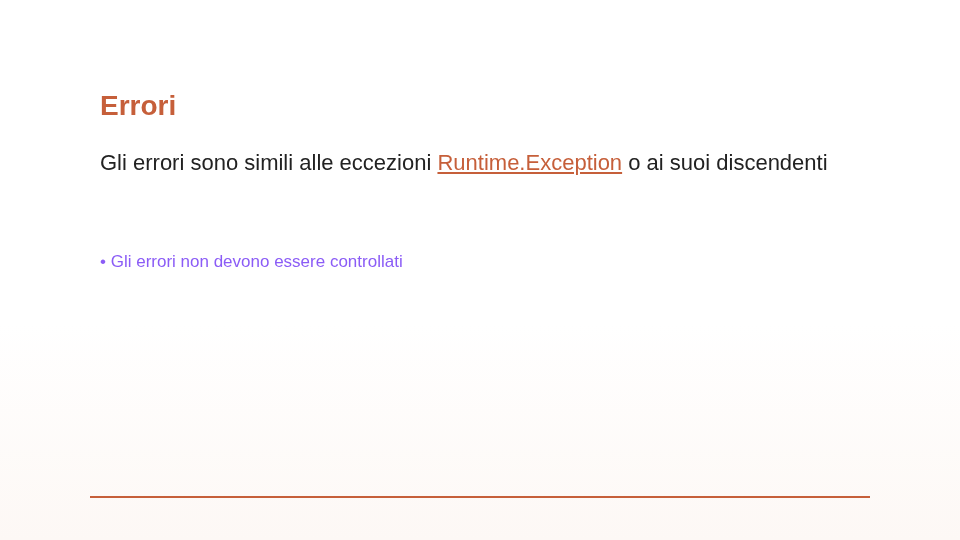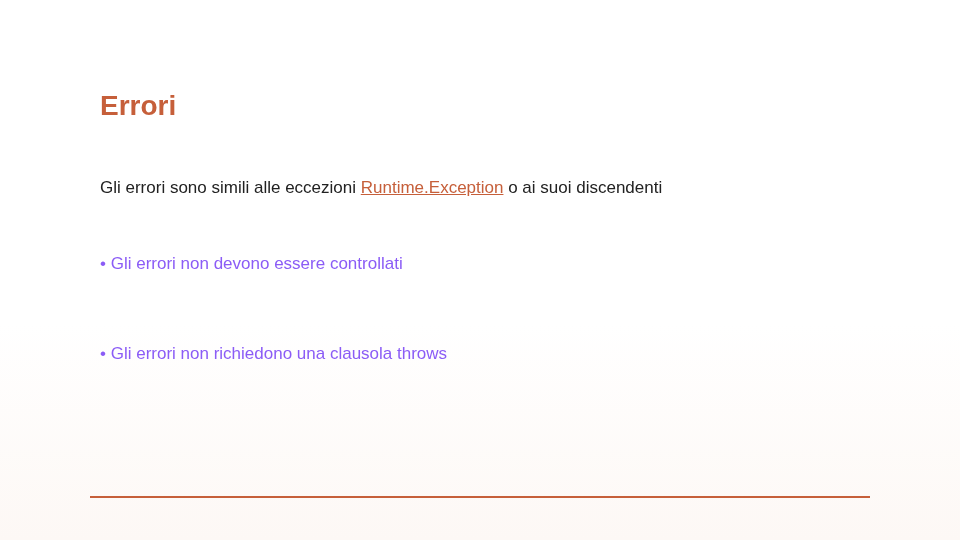--- a/index.html
+++ b/index.html
@@ -18,26 +18,26 @@
   .slide {
     width: 100%;
     height: 100%;
     padding: 90px 100px 40px 100px;
     position: relative;
   }
   .title {
     font-size: 28px;
     font-weight: bold;
     color: #c65f3a;
-    margin-bottom: 56px;
+    margin-bottom: 28px;
   }
   .intro {
-    font-size: 17px;
+    font-size: 22px;
     color: #222;
-    margin-bottom: 56px;
+    margin-bottom: 76px;
   }
   .intro .link {
     color: #c65f3a;
     text-decoration: underline;
   }
   .bullet {
     font-size: 17px;
     color: #8b5cf6;
     margin-bottom: 70px;
   }
@@ -58,16 +58,15 @@
 
 <div class="slide">
   <h1 class="title">Errori</h1>
 
   <p class="intro">
     <span>Gli errori sono simili alle eccezioni </span><span class="link">Runtime.Exception</span><span> o ai suoi discendenti</span>
   </p>
 
   <p class="bullet">Gli errori non devono essere controllati</p>
 
-  <p class="bullet">Gli errori non richiedono una clausola throws</p>
 
   <div class="rule"></div>
 </div>
 
 </body></html>

